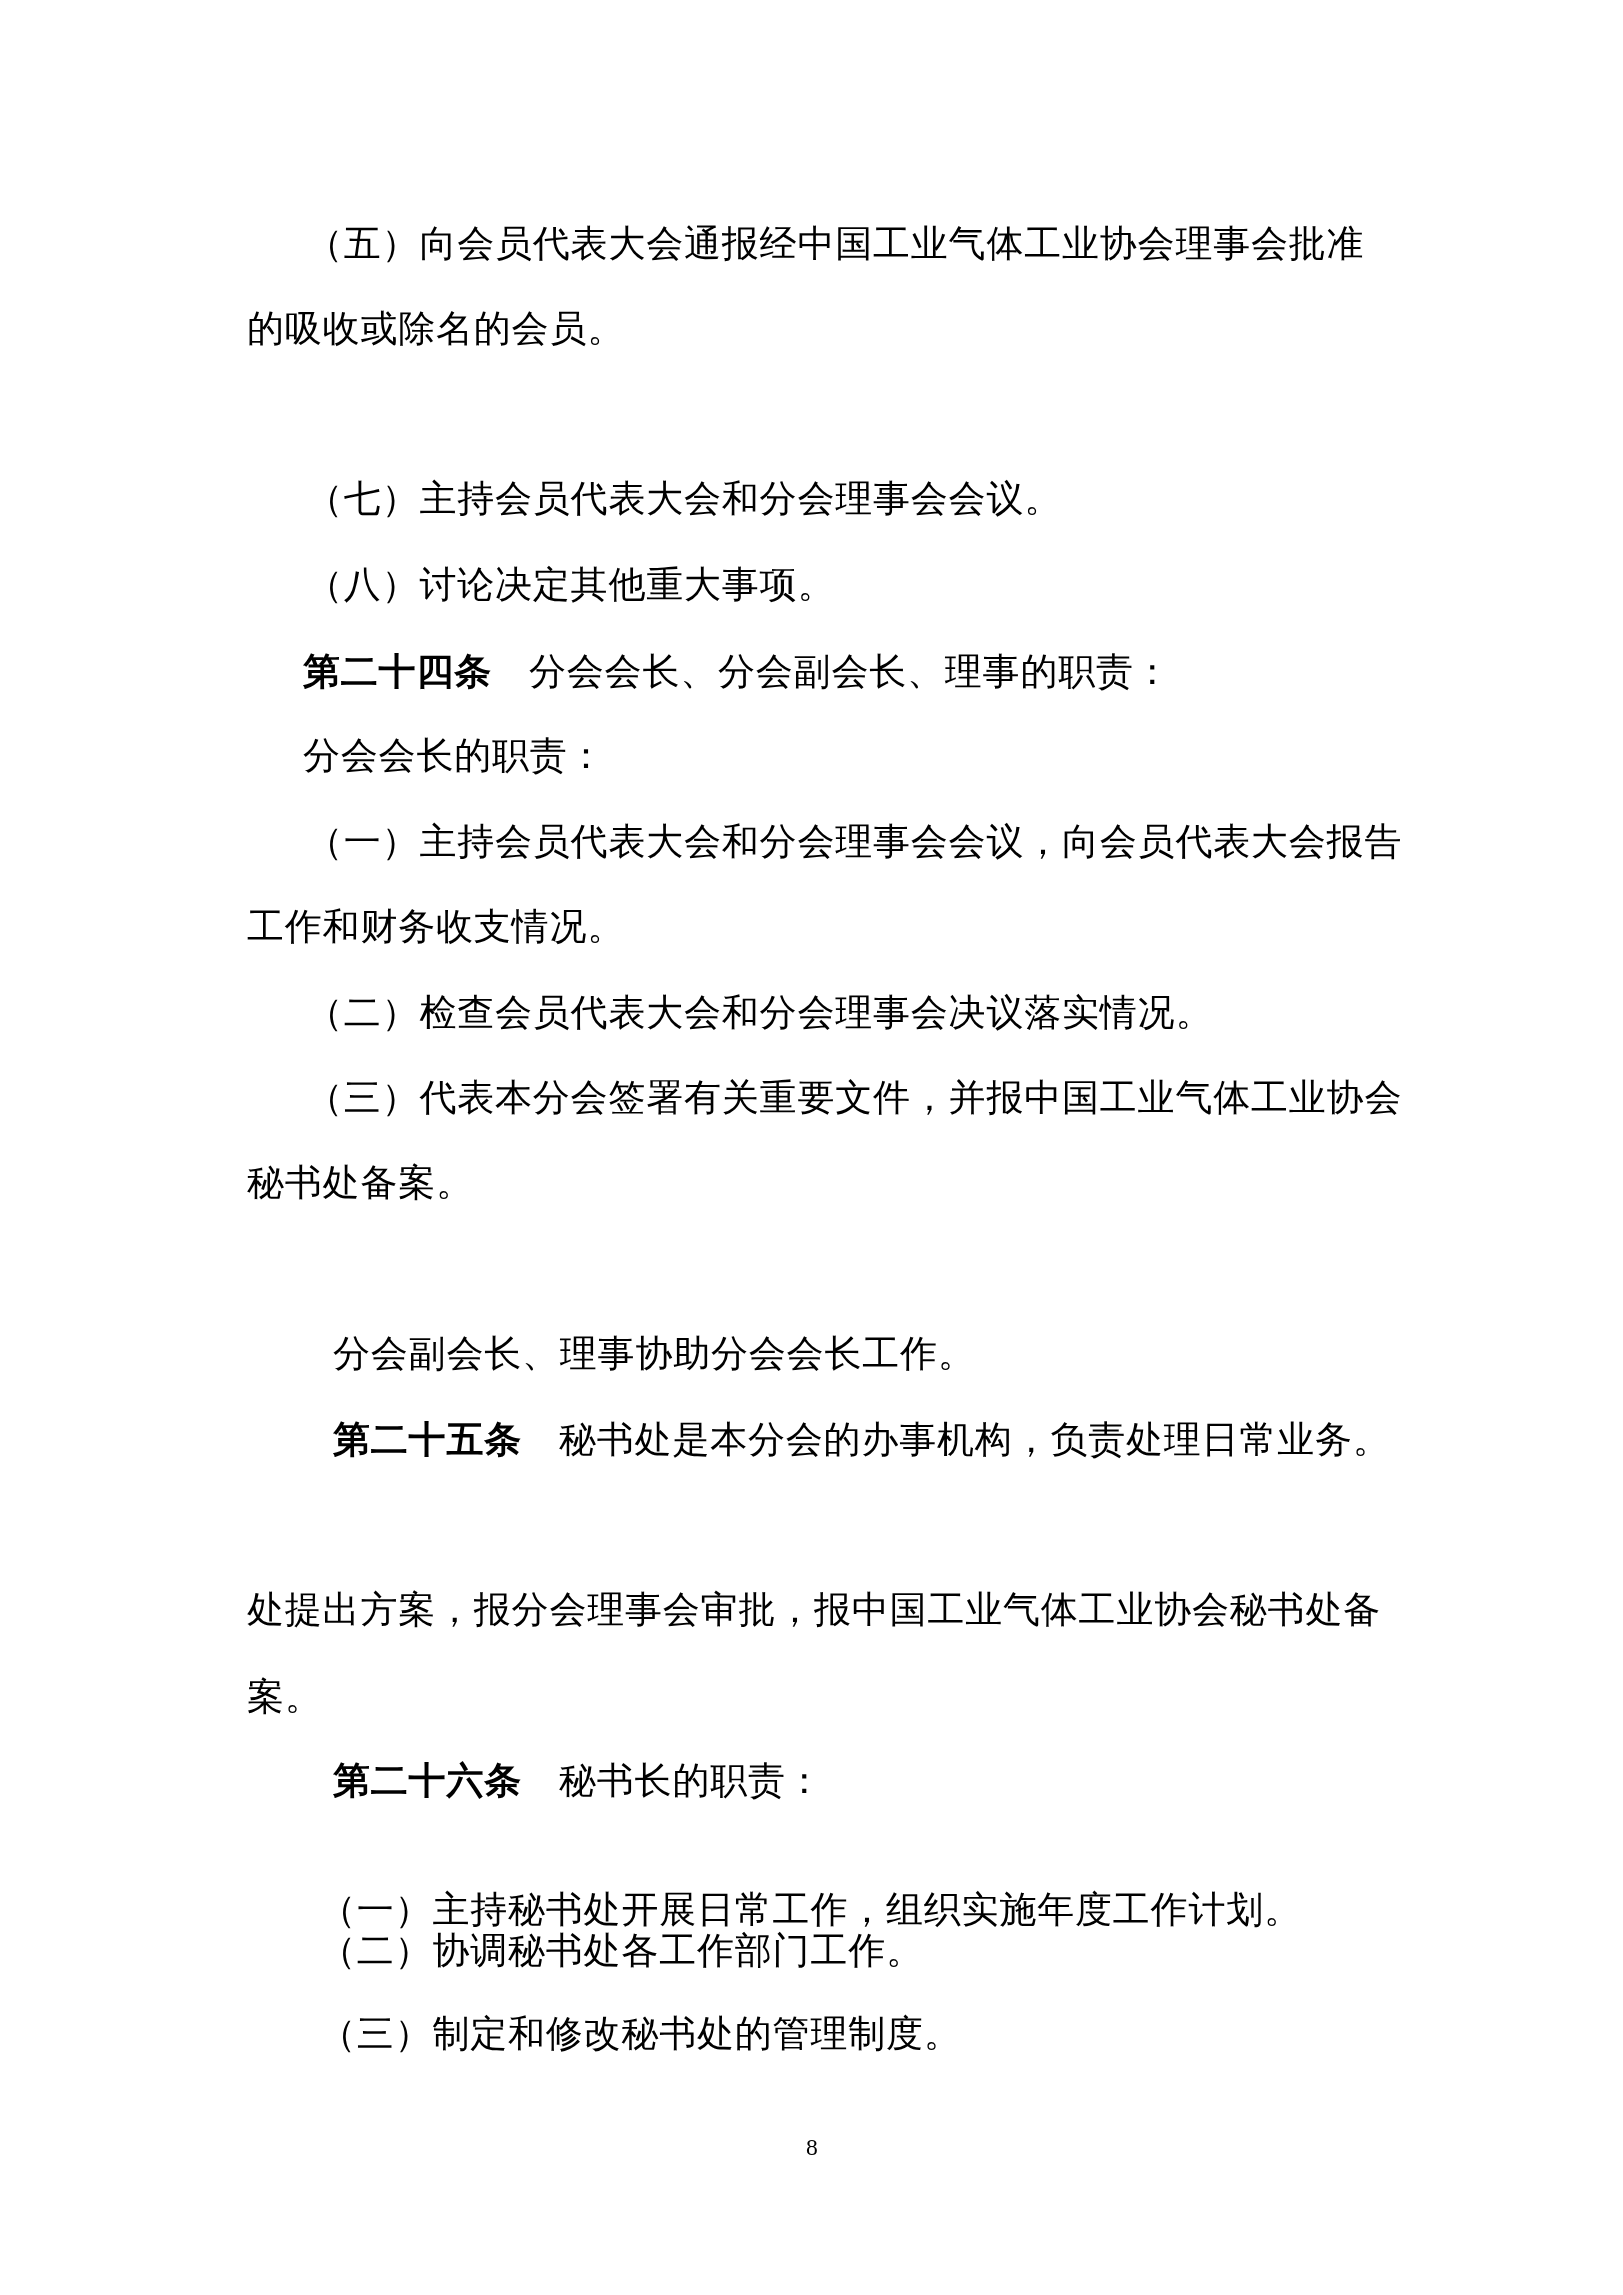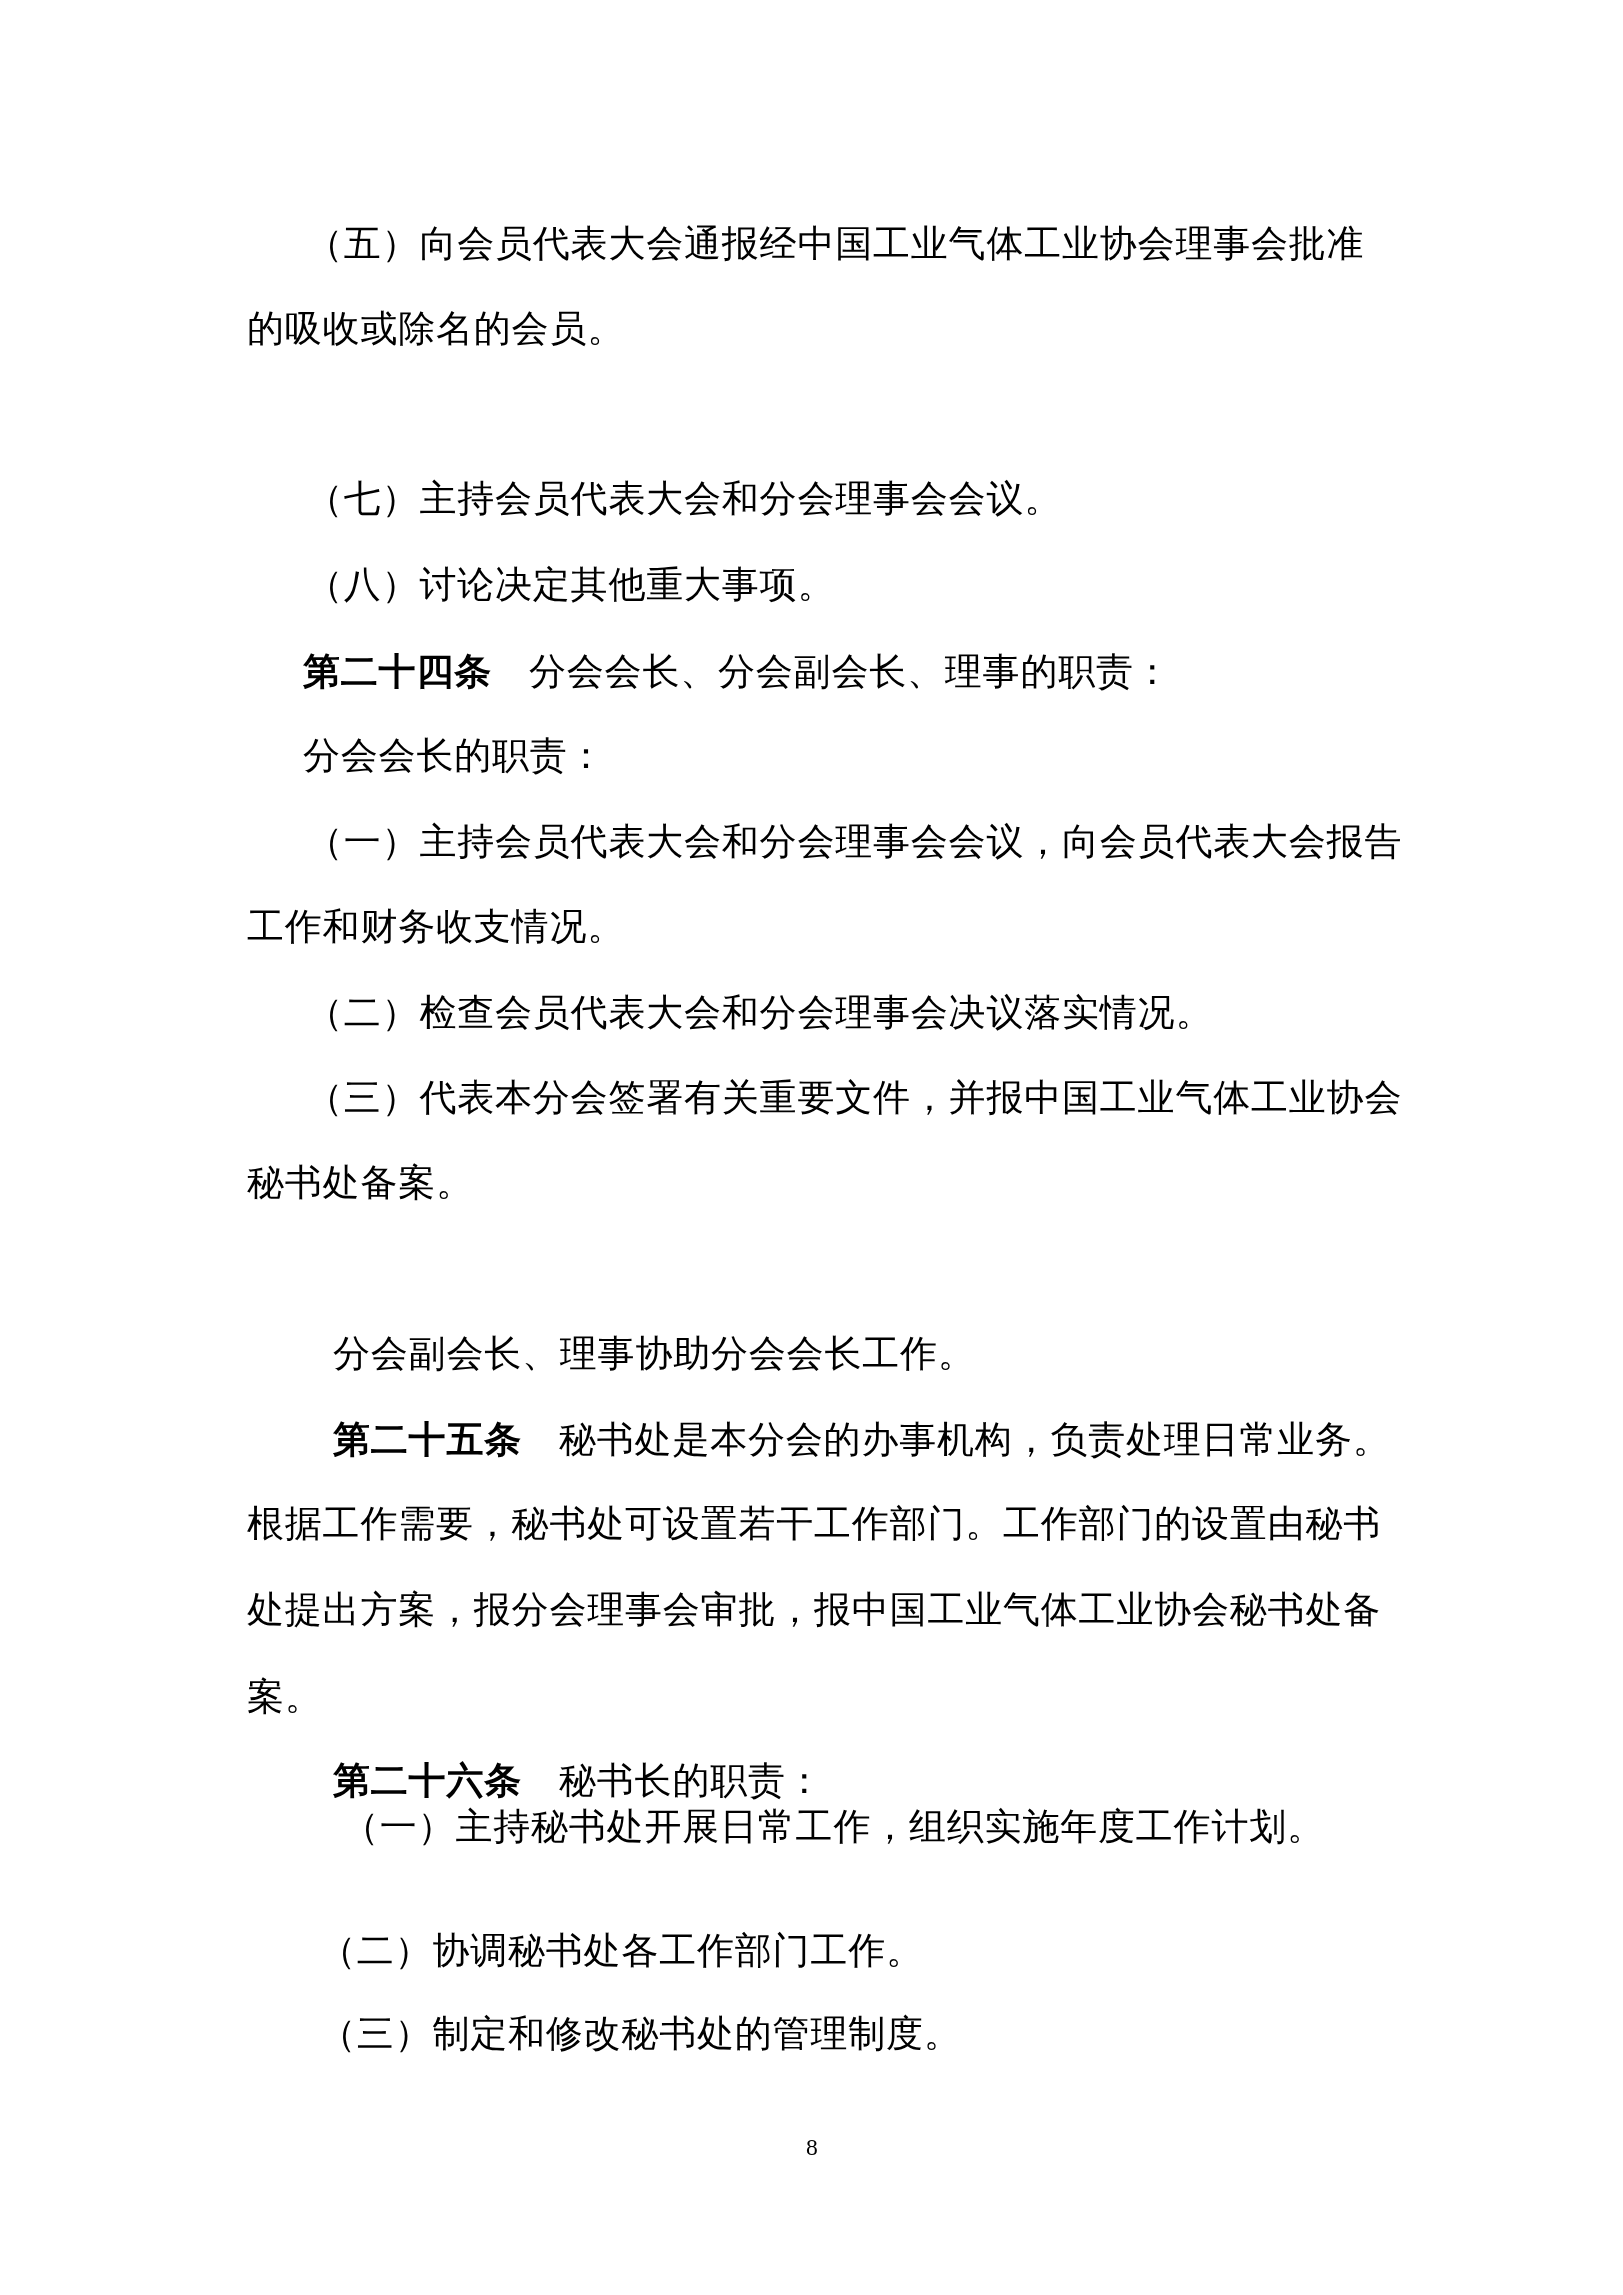--- a/index.html
+++ b/index.html
@@ -50,29 +50,28 @@
 
   <div class="line" style="left:306px; top:1077px;">（三）代表本分会签署有关重要文件，并报中国工业气体工业协会</div>
   <div class="line" style="left:247px; top:1162px;">秘书处备案。</div>
 
 
   <div class="line" style="left:333px; top:1333px;">分会副会长、理事协助分会会长工作。</div>
 
   <div class="line" style="left:333px; top:1418px;">
     <span class="bold">第二十五条</span><span class="gap"></span><span>秘书处是本分会的办事机构，负责处理日常业务。</span>
   </div>
-  <div class="line" style="left:247px; top:1503px;">根据工作需要，秘书处可设置若干工作部门。工作部门的设置由秘书</div>
   <div class="line" style="left:247px; top:1589px;">处提出方案，报分会理事会审批，报中国工业气体工业协会秘书处备</div>
   <div class="line" style="left:247px; top:1676px;">案。</div>
 
   <div class="line" style="left:333px; top:1759px;">
     <span class="bold">第二十六条</span><span class="gap"></span><span>秘书长的职责：</span>
   </div>
 
-  <div class="line" style="left:319px; top:1806px;margin-left:23px;">（一）主持秘书处开展日常工作，组织实施年度工作计划。</div>
+  <div class="line" style="left:319px; top:1889px;">（一）主持秘书处开展日常工作，组织实施年度工作计划。</div>
 
   <div class="line" style="left:319px; top:1930px;">（二）协调秘书处各工作部门工作。</div>
 
   <div class="line" style="left:319px; top:2013px;">（三）制定和修改秘书处的管理制度。</div>
 
   <div class="pagenum">8</div>
 </div>
 
 
 </body></html>

